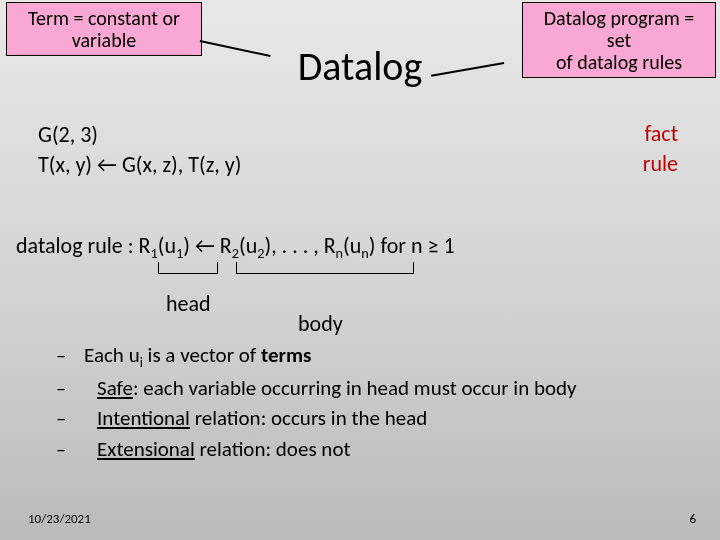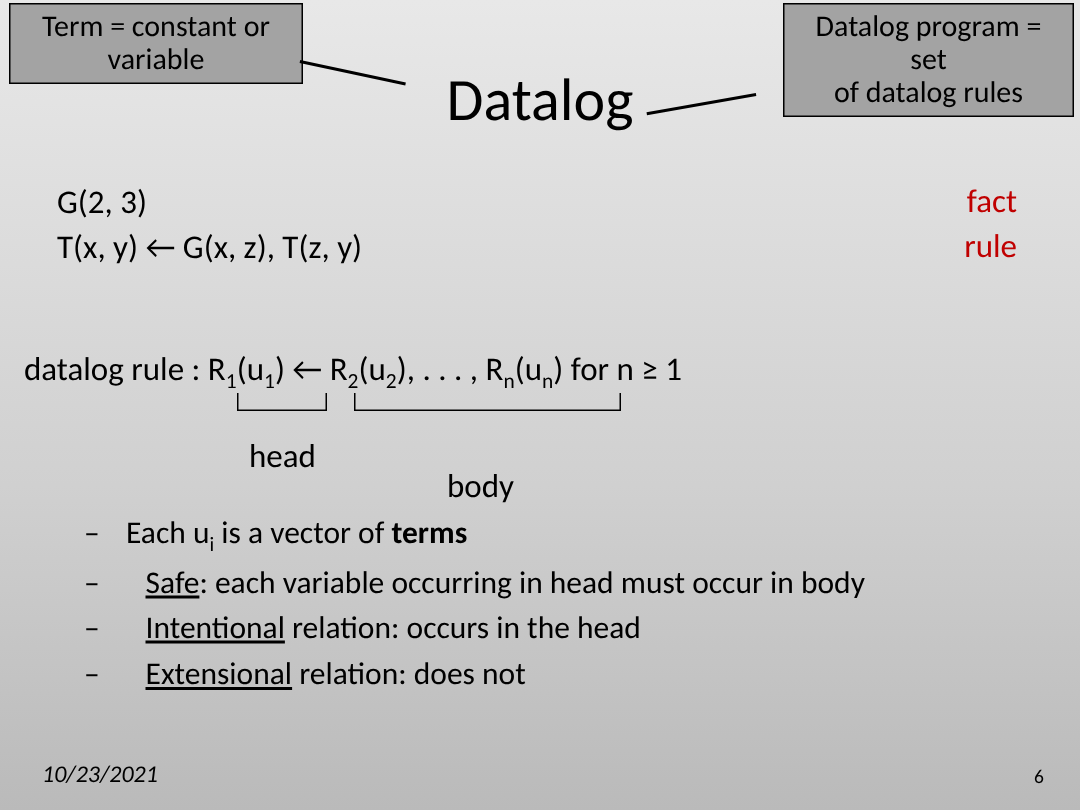--- a/index.html
+++ b/index.html
@@ -6,21 +6,21 @@
   html, body {
     width: 720px; height: 540px;
     font-family: "Calibri", "Arial", sans-serif;
     background: linear-gradient(to bottom, #e8e8e8 0%, #d0d0d0 60%, #bababa 100%);
     color: #000;
     overflow: hidden;
     position: relative;
   }
   .callout {
     position: absolute;
-    background: #a3a3a3;
+    background: #f9a8d4;
     border: 1.5px solid #000;
     padding: 4px 10px;
     font-size: 20px;
     text-align: center;
     line-height: 1.1;
   }
   .callout-line {
     position: absolute;
     background: #000;
   }
@@ -68,22 +68,21 @@
     top: 340px;
     font-size: 21px;
     line-height: 1.45;
   }
   .bullets .row { display: flex; }
   .bullets .dash { width: 28px; flex: 0 0 28px; }
   .footer-date {
     position: absolute;
     left: 28px;
     bottom: 14px;
-    font-size: 16px;
-    font-style: italic;
+    font-size: 13px;
   }
   .footer-page {
     position: absolute;
     right: 24px;
     bottom: 14px;
     font-size: 13px;
   }
   u { text-decoration: underline; margin-left: 13px; }
 </style>
 </head>

